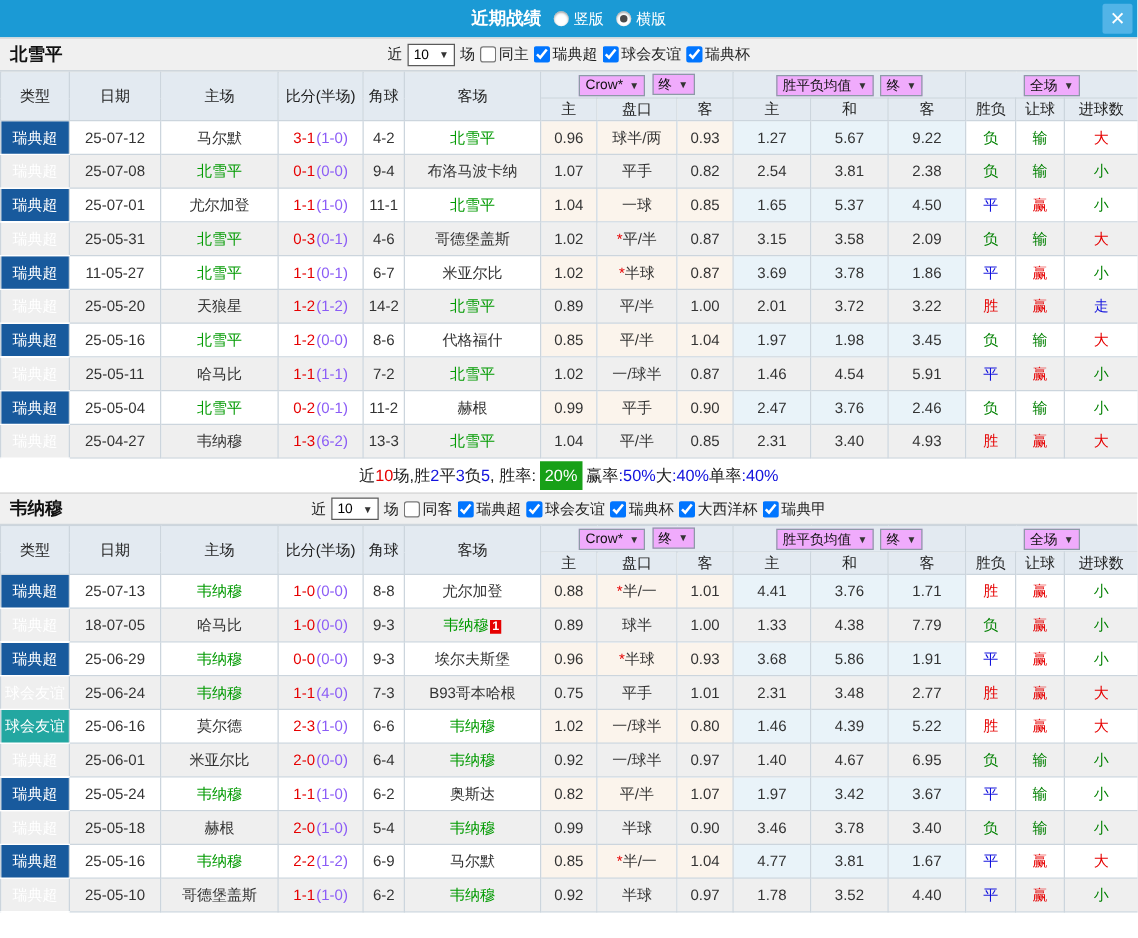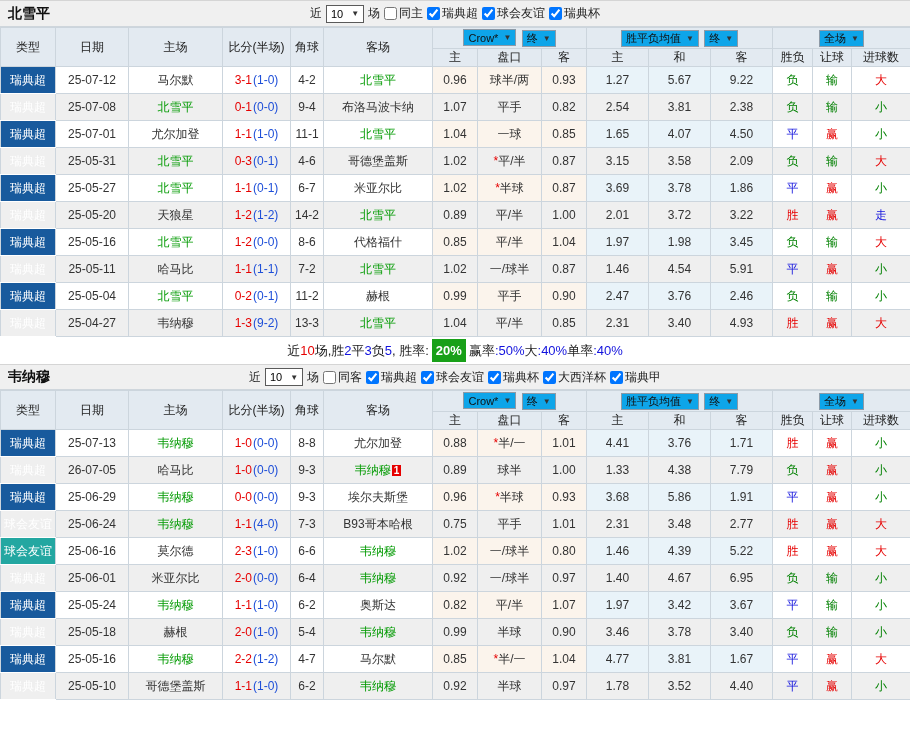--- a/index.html
+++ b/index.html
@@ -23,44 +23,56 @@
   .arr { font-size: 8px; color: #333; }
   .cb { display: inline-flex; align-items: center; gap: 2px; cursor: pointer; }
   .cb input { width: 13px; height: 13px; margin: 0; }
 
   
   table { border-collapse: collapse; table-layout: fixed; width: 910px; }
   th, td { border: 1px solid #ccd5dd; text-align: center; font-size: 12px; color: #333; overflow: hidden; white-space: nowrap; padding: 0 1px; }
   thead th { background: var(--header_bg, #e3eaf1); font-weight: normal; color: #222; }
   tr.h1 th { height: 21px; }
   tr.h2 th { height: 17px; }
-  .ddl { display: inline-flex; align-items: center; gap: 5px; background: #0ea5e9; border: 1px solid #8d9aa7; height: 17px; padding: 0 4px; font-size: 11px; color: #111; cursor: pointer; margin: 0 1px; }
+  .ddl { display: inline-flex; align-items: center; gap: 5px; background: #f0abfc; border: 1px solid #8d9aa7; height: 17px; padding: 0 4px; font-size: 11px; color: #111; cursor: pointer; margin: 0 1px; }
   tbody td { height: 27px; background: #fff; }
   tbody tr.alt td { background: var(--row_alt, #efefef); }
   tbody td.warm { background: var(--warm_col, #fbf4ec); }
   tbody td.cool { background: var(--cool_col, #e9f3f9); }
   tbody td.type { color: #fff; border-bottom-color: #fff; }
   tbody td.lg-blue { background: var(--league_blue, #185a9d); }
   tbody td.lg-teal { background: var(--league_teal, #23a7a1); }
 
   .c-red { color: var(--red, #e60000); }
   .c-blue { color: var(--blue, #1212dd); }
   .c-green { color: var(--green, #008000); }
   .c-team { color: var(--team_green, #009a00); }
-  .ht { color: #1d4ed8; margin-left: 1px; }
+  .ht { color: #8b5cf6; margin-left: 1px; }
   .badge-red { background: var(--red, #e60000); color: #fff; font-size: 10px; padding: 0 2px; margin-left: 1px; font-weight: bold; }
-  .badge-green { background: var(--badge_green, #18a018); color: #fff; padding: 4px 4px; margin: 0 3px; font-weight: bold; }
+  .badge-green { background: var(--badge_green, #18a018); color: #fff; padding: 4px 4px; margin: 0 3px; font-weight: normal; }
 
   .summary-row { height: 27px; display: flex; align-items: center; justify-content: center; font-size: 13px; color: #222; background: #fff; }
 </style>
 </head>
 <body>
 
 <div class="window">
 
+  <div class="titlebar">
+    <span class="title">近期战绩</span>
+    <label class="radio-opt">
+      <span class="radio"></span>
+      <span>竖版</span>
+    </label>
+    <label class="radio-opt">
+      <span class="radio sel"></span>
+      <span>横版</span>
+    </label>
+    <div class="close-btn">✕</div>
+  </div>
 
   <div class="filter-row">
     <div class="team-name">北雪平</div>
     <div class="filter-controls">
       <span>近</span>
       <span class="select">
         <span>10</span>
         <span class="arr">▼</span>
       </span>
       <span>场</span>
@@ -189,21 +201,21 @@
           <td class="type lg-blue">瑞典超</td>
           <td>25-07-01</td>
           <td><span>尤尔加登</span></td>
           <td><span class="c-red">1-1</span><span class="ht">(1-0)</span></td>
           <td>11-1</td>
           <td><span class="c-team">北雪平</span></td>
           <td class="warm">1.04</td>
           <td class="warm">一球</td>
           <td class="warm">0.85</td>
           <td class="cool">1.65</td>
-          <td class="cool">4.07</td>
+          <td class="cool">5.37</td>
           <td class="cool">4.50</td>
           <td class="c-blue">平</td>
           <td class="c-red">赢</td>
           <td class="c-green">小</td>
         </tr>
         <tr class="alt">
           <td class="type lg-blue">瑞典超</td>
           <td>25-05-31</td>
           <td><span class="c-team">北雪平</span></td>
           <td><span class="c-red">0-3</span><span class="ht">(0-1)</span></td>
@@ -214,21 +226,21 @@
           <td class="warm">0.87</td>
           <td class="cool">3.15</td>
           <td class="cool">3.58</td>
           <td class="cool">2.09</td>
           <td class="c-green">负</td>
           <td class="c-green">输</td>
           <td class="c-red">大</td>
         </tr>
         <tr>
           <td class="type lg-blue">瑞典超</td>
-          <td>25-05-27</td>
+          <td>11-05-27</td>
           <td><span class="c-team">北雪平</span></td>
           <td><span class="c-red">1-1</span><span class="ht">(0-1)</span></td>
           <td>6-7</td>
           <td><span>米亚尔比</span></td>
           <td class="warm">1.02</td>
           <td class="warm"><span class="c-red">*</span>半球</td>
           <td class="warm">0.87</td>
           <td class="cool">3.69</td>
           <td class="cool">3.78</td>
           <td class="cool">1.86</td>
@@ -301,21 +313,21 @@
           <td class="cool">3.76</td>
           <td class="cool">2.46</td>
           <td class="c-green">负</td>
           <td class="c-green">输</td>
           <td class="c-green">小</td>
         </tr>
         <tr class="alt">
           <td class="type lg-blue">瑞典超</td>
           <td>25-04-27</td>
           <td><span>韦纳穆</span></td>
-          <td><span class="c-red">1-3</span><span class="ht">(9-2)</span></td>
+          <td><span class="c-red">1-3</span><span class="ht">(6-2)</span></td>
           <td>13-3</td>
           <td><span class="c-team">北雪平</span></td>
           <td class="warm">1.04</td>
           <td class="warm">平/半</td>
           <td class="warm">0.85</td>
           <td class="cool">2.31</td>
           <td class="cool">3.40</td>
           <td class="cool">4.93</td>
           <td class="c-red">胜</td>
           <td class="c-red">赢</td>
@@ -459,21 +471,21 @@
           <td class="warm">1.01</td>
           <td class="cool">4.41</td>
           <td class="cool">3.76</td>
           <td class="cool">1.71</td>
           <td class="c-red">胜</td>
           <td class="c-red">赢</td>
           <td class="c-green">小</td>
         </tr>
         <tr class="alt">
           <td class="type lg-blue">瑞典超</td>
-          <td>26-07-05</td>
+          <td>18-07-05</td>
           <td><span>哈马比</span></td>
           <td><span class="c-red">1-0</span><span class="ht">(0-0)</span></td>
           <td>9-3</td>
           <td><span class="c-team">韦纳穆</span><span class="badge-red">1</span></td>
           <td class="warm">0.89</td>
           <td class="warm">球半</td>
           <td class="warm">1.00</td>
           <td class="cool">1.33</td>
           <td class="cool">4.38</td>
           <td class="cool">7.79</td>
@@ -581,21 +593,21 @@
           <td class="cool">3.40</td>
           <td class="c-green">负</td>
           <td class="c-green">输</td>
           <td class="c-green">小</td>
         </tr>
         <tr>
           <td class="type lg-blue">瑞典超</td>
           <td>25-05-16</td>
           <td><span class="c-team">韦纳穆</span></td>
           <td><span class="c-red">2-2</span><span class="ht">(1-2)</span></td>
-          <td>4-7</td>
+          <td>6-9</td>
           <td><span>马尔默</span></td>
           <td class="warm">0.85</td>
           <td class="warm"><span class="c-red">*</span>半/一</td>
           <td class="warm">1.04</td>
           <td class="cool">4.77</td>
           <td class="cool">3.81</td>
           <td class="cool">1.67</td>
           <td class="c-blue">平</td>
           <td class="c-red">赢</td>
           <td class="c-red">大</td>

